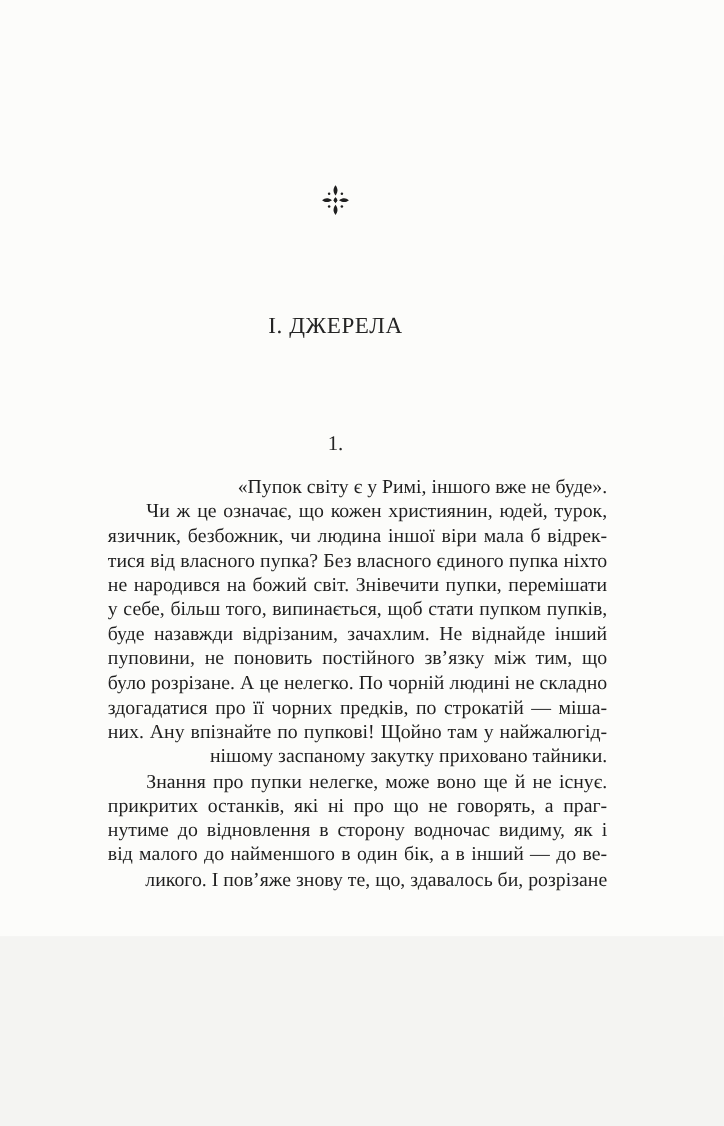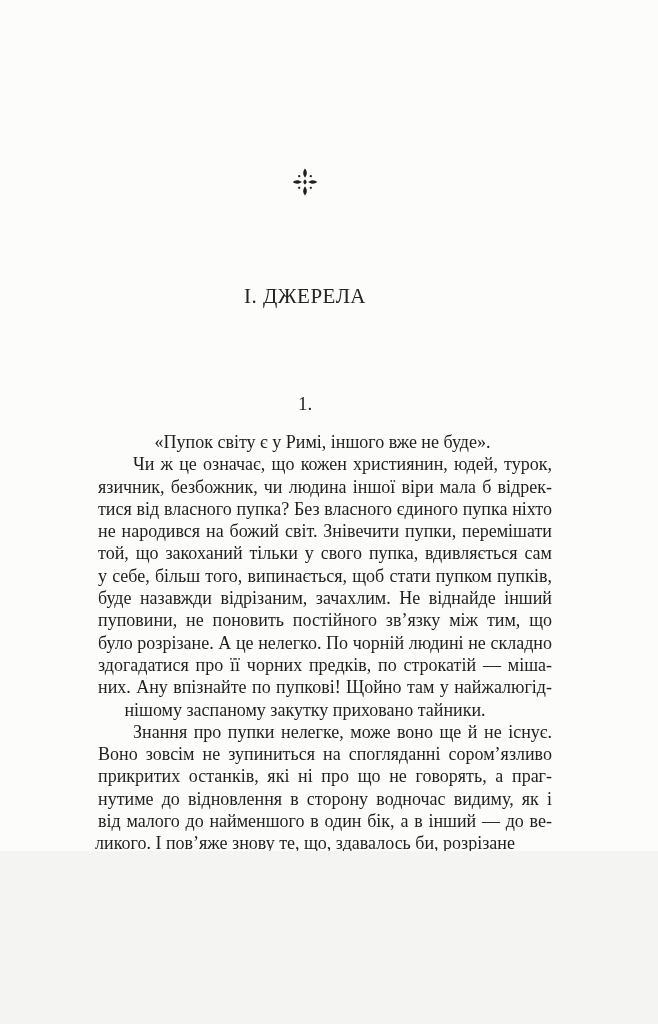--- a/index.html
+++ b/index.html
@@ -50,21 +50,21 @@
   .body-text {
     position: absolute;
     left: 58px;
     top: 431px;
     width: 494px;
     font-size: 18px;
     line-height: 22.3px;
     color: #1f1f1f;
   }
   .para { margin: 0; padding: 0; }
-  .line { text-align: center; }
+  .line { text-align: right; }
   .line.just {
     text-align: justify;
     text-align-last: justify;
     margin-left: 40px;
   }
   .line.indent { text-indent: 35px; }
   .page-footer {
     position: absolute;
     left: 58px;
     width: 494px;
@@ -110,32 +110,30 @@
 
   <div class="body-text">
       <div class="para">
         <div class="line indent">«Пупок світу є у Римі, іншого вже не буде».</div>
       </div>
       <div class="para">
         <div class="line just indent">Чи ж це означає, що кожен християнин, юдей, турок,</div>
         <div class="line just">язичник, безбожник, чи людина іншої віри мала б відрек-</div>
         <div class="line just">тися від власного пупка? Без власного єдиного пупка ніхто</div>
         <div class="line just">не народився на божий світ. Знівечити пупки, перемішати</div>
-        <div class="line just">той, що закоханий тільки у свого пупка, вдивляється сам</div>
         <div class="line just">у себе, більш того, випинається, щоб стати пупком пупків,</div>
         <div class="line just">буде назавжди відрізаним, зачахлим. Не віднайде інший</div>
         <div class="line just">пуповини, не поновить постійного зв’язку між тим, що</div>
         <div class="line just">було розрізане. А це нелегко. По чорній людині не складно</div>
         <div class="line just">здогадатися про її чорних предків, по строкатій — міша-</div>
         <div class="line just">них. Ану впізнайте по пупкові! Щойно там у найжалюгід-</div>
         <div class="line">нішому заспаному закутку приховано тайники.</div>
       </div>
       <div class="para">
         <div class="line just indent">Знання про пупки нелегке, може воно ще й не існує.</div>
-        <div class="line just">Воно зовсім не зупиниться на спогляданні сором’язливо</div>
         <div class="line just">прикритих останків, які ні про що не говорять, а праг-</div>
         <div class="line just">нутиме до відновлення в сторону водночас видиму, як і</div>
         <div class="line just">від малого до найменшого в один бік, а в інший — до ве-</div>
         <div class="line">ликого. І пов’яже знову те, що, здавалось би, розрізане</div>
       </div>
     </div>
 
   <div class="page-footer">
     <span class="footer-ornament">
       <svg width="46" height="12" viewBox="0 0 46 12" xmlns="http://www.w3.org/2000/svg" fill="none" stroke="#4a4a4a" stroke-width="0.9">

